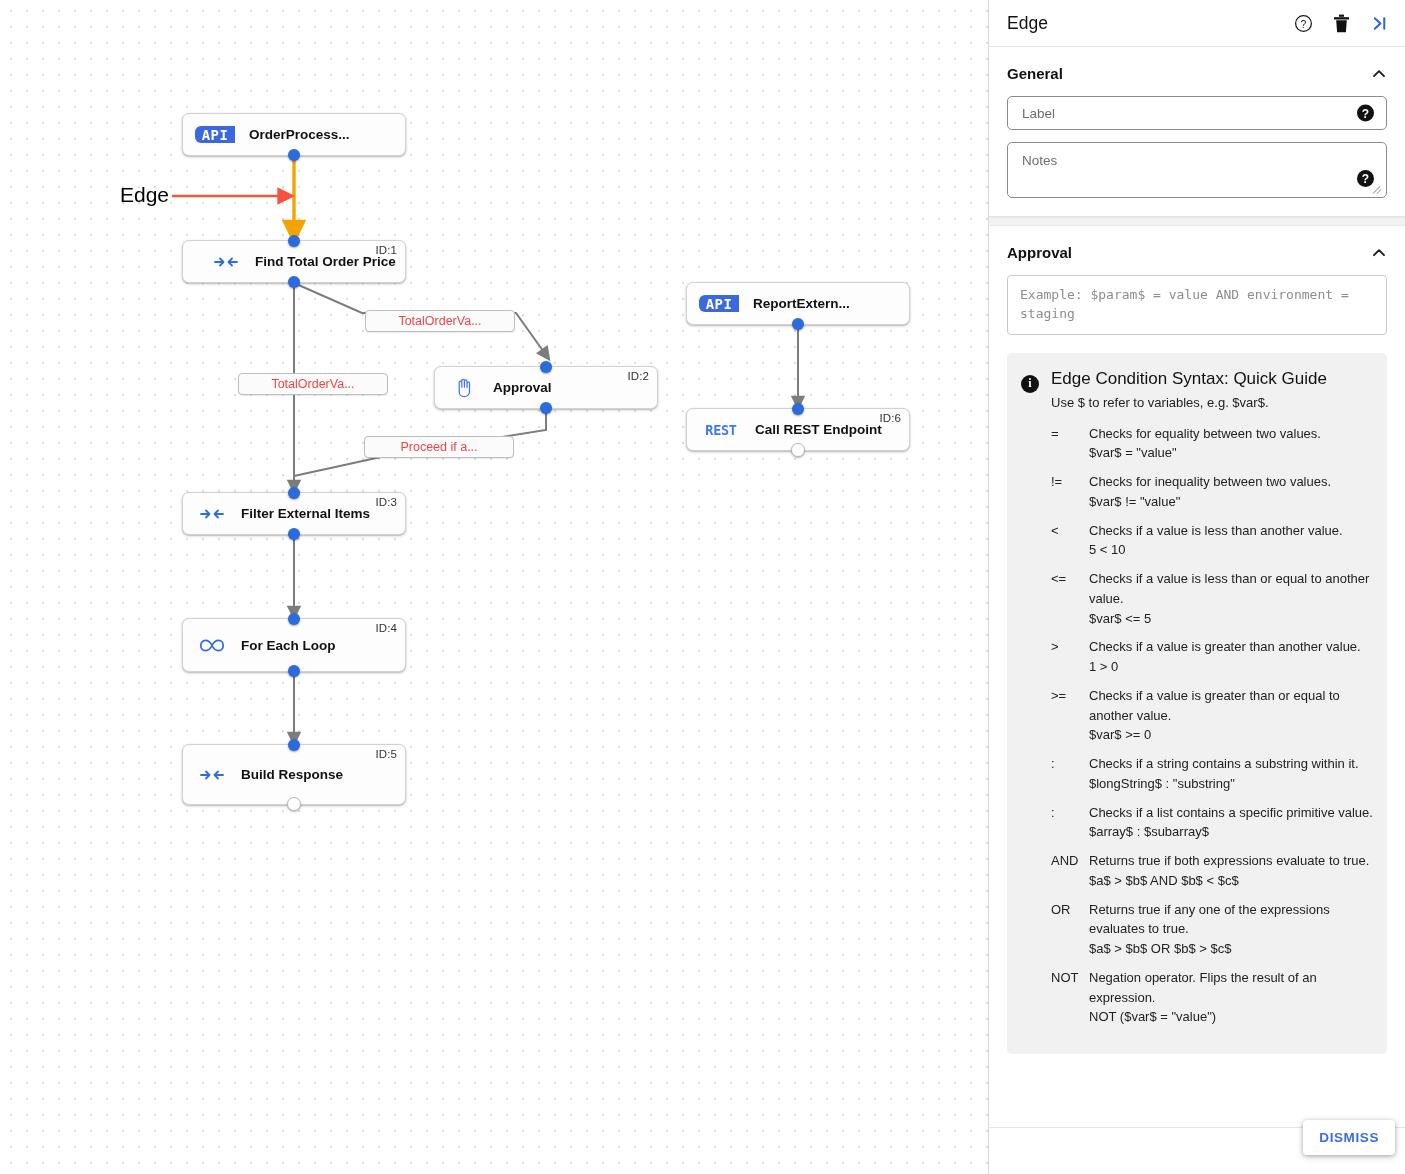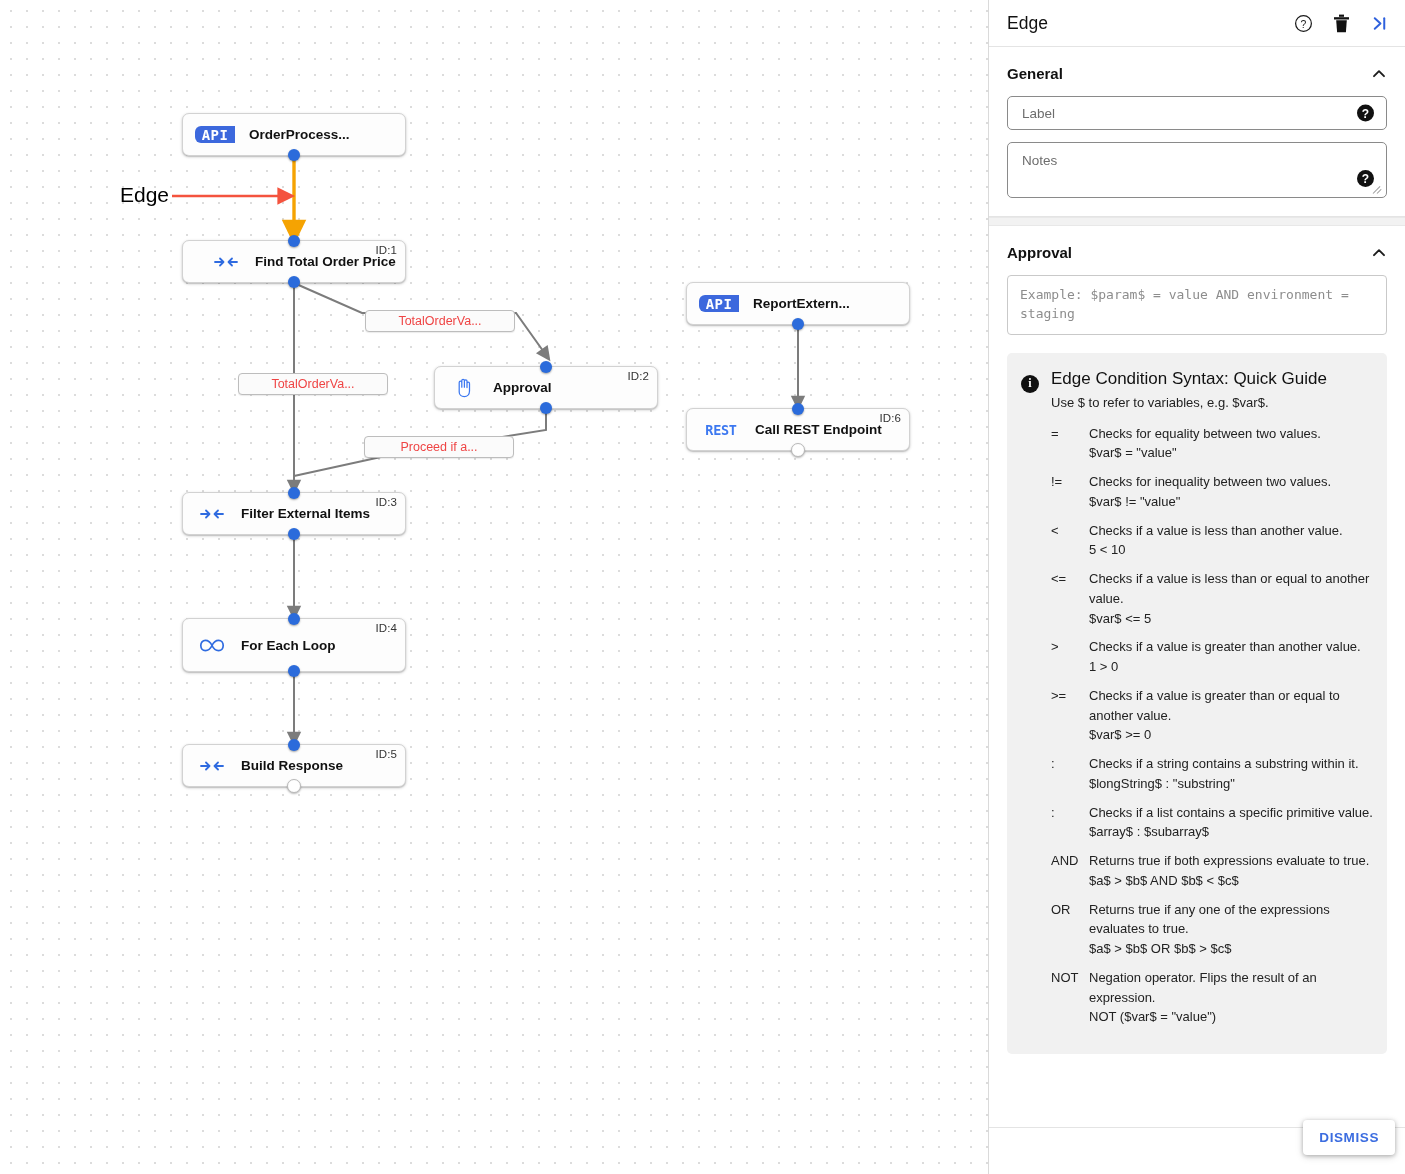--- a/index.html
+++ b/index.html
@@ -271,21 +271,21 @@
       <div class="icn">
         <svg width="26" height="15" viewBox="0 0 26 15">
           <path d="M13,7.5 C11,3.2 8.8,2.4 6.4,2.4 C3.6,2.4 1.8,4.7 1.8,7.5 C1.8,10.3 3.6,12.6 6.4,12.6 C8.8,12.6 11,11.8 13,7.5 C15,3.2 17.2,2.4 19.6,2.4 C22.4,2.4 24.2,4.7 24.2,7.5 C24.2,10.3 22.4,12.6 19.6,12.6 C17.2,12.6 15,11.8 13,7.5 Z" stroke="#2f6be0" stroke-width="1.7" fill="none"></path>
         </svg>
       </div>
       <div class="nlabel">For Each Loop</div>
       <div class="handle top"></div>
       <div class="handle bot"></div>
     </div>
 
-    <div class="node std" style="left:182px;top:744px;width:224px;height:43px;">
+    <div class="node std" style="left:182px;top:744px;width:224px;height:61px;">
       <div class="idtag">ID:5</div>
       <div class="icn">
         <svg width="24" height="16" viewBox="0 0 24 16">
           <path d="M1,8 L9,8 M6,4.5 L9.5,8 L6,11.5 M23,8 L15,8 M18,4.5 L14.5,8 L18,11.5" stroke="#2f6be0" stroke-width="1.8" fill="none" stroke-linecap="round" stroke-linejoin="round"></path>
         </svg>
       </div>
       <div class="nlabel">Build Response</div>
       <div class="handle top"></div>
       <div class="handle bot hollow"></div>
     </div>

